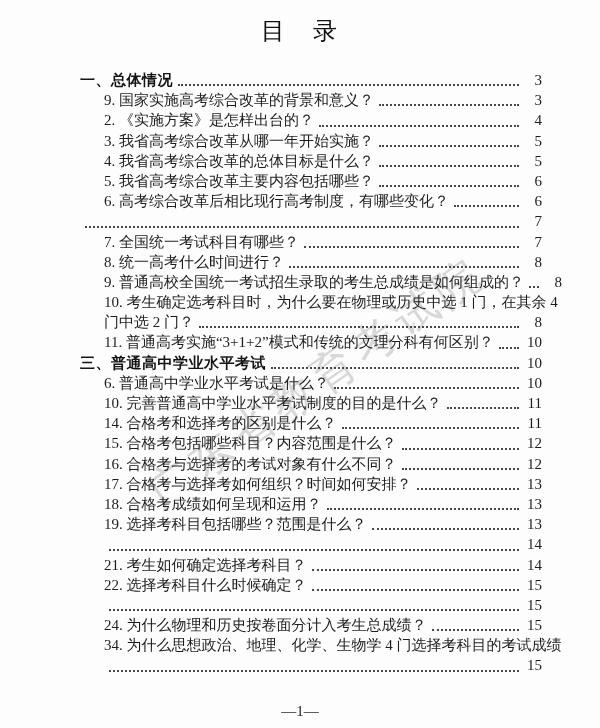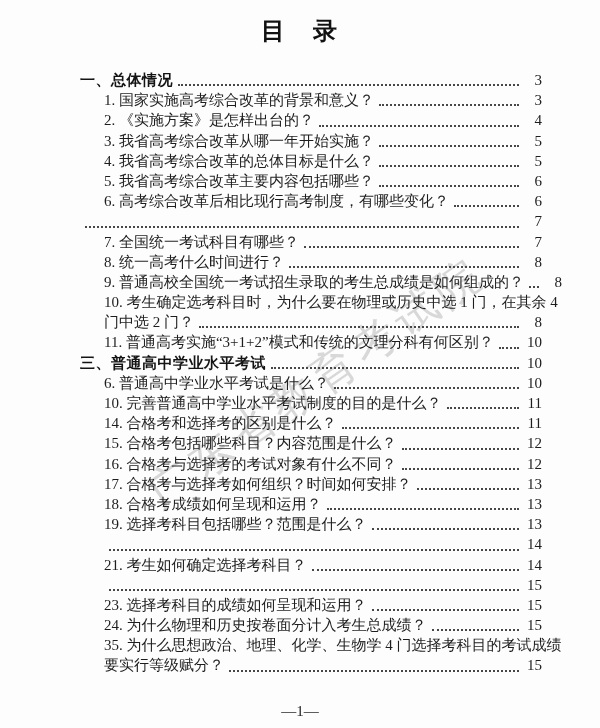--- a/index.html
+++ b/index.html
@@ -7,21 +7,21 @@
     position:relative;
     width:600px;height:728px;
     background:#fdfdfd;
     overflow:hidden;
     font-family:"Liberation Serif","DejaVu Serif",serif;
     color:#1d1d1d;
   }
   .doc-title{
     position:absolute;top:15px;left:0;right:0;
     text-align:center;
-    font-size:24px;font-weight:700;
+    font-size:24px;font-weight:400;
     letter-spacing:2px;
     color:#111;
   }
   .toc{
     position:absolute;left:80px;right:58px;top:70px;
   }
   .row{
     display:flex;align-items:baseline;
     height:20.2px;
     font-size:15px;line-height:20.2px;
@@ -74,21 +74,21 @@
 <div class="page">
   <div class="doc-title">目　录</div>
   <div class="watermark">广东省教育考试院</div>
   <div class="toc">
       <div class="row section">
         <span class="text">一、总体情况</span>
         <span class="leader"></span>
         <span class="pagenum">3</span>
       </div>
       <div class="row entry">
-        <span class="text">1. 国家实施高考综合改革的背景和意义？</span>
+        <span class="text">9. 国家实施高考综合改革的背景和意义？</span>
         <span class="leader"></span>
         <span class="pagenum">3</span>
       </div>
       <div class="row entry">
         <span class="text">2. 《实施方案》是怎样出台的？</span>
         <span class="leader"></span>
         <span class="pagenum">4</span>
       </div>
       <div class="row entry">
         <span class="text">3. 我省高考综合改革从哪一年开始实施？</span>
@@ -190,36 +190,35 @@
       <div class="row entry">
         <span class="leader"></span>
         <span class="pagenum">14</span>
       </div>
       <div class="row entry">
         <span class="text">21. 考生如何确定选择考科目？</span>
         <span class="leader"></span>
         <span class="pagenum">14</span>
       </div>
       <div class="row entry">
-        <span class="leader"></span>
-        <span class="pagenum">15</span>
-      </div>
-      <div class="row entry">
-        <span class="text">23. 选择考科目的成绩如何呈现和运用？</span>
+        <span class="text">22. 选择考科目什么时候确定？</span>
+        <span class="leader"></span>
+        <span class="pagenum">15</span>
+      </div>
+      <div class="row entry">
         <span class="leader"></span>
         <span class="pagenum">15</span>
       </div>
       <div class="row entry">
         <span class="text">24. 为什么物理和历史按卷面分计入考生总成绩？</span>
         <span class="leader"></span>
         <span class="pagenum">15</span>
       </div>
       <div class="row entry">
-        <span class="text">35. 为什么思想政治、地理、化学、生物学 4 门选择考科目的考试成绩</span>
-      </div>
-      <div class="row entry">
-        <span class="text">要实行等级赋分？</span>
+        <span class="text">34. 为什么思想政治、地理、化学、生物学 4 门选择考科目的考试成绩</span>
+      </div>
+      <div class="row entry">
         <span class="leader"></span>
         <span class="pagenum">15</span>
       </div>
     </div>
   <div class="footer">—1—</div>
 </div>
 
 </body></html>

